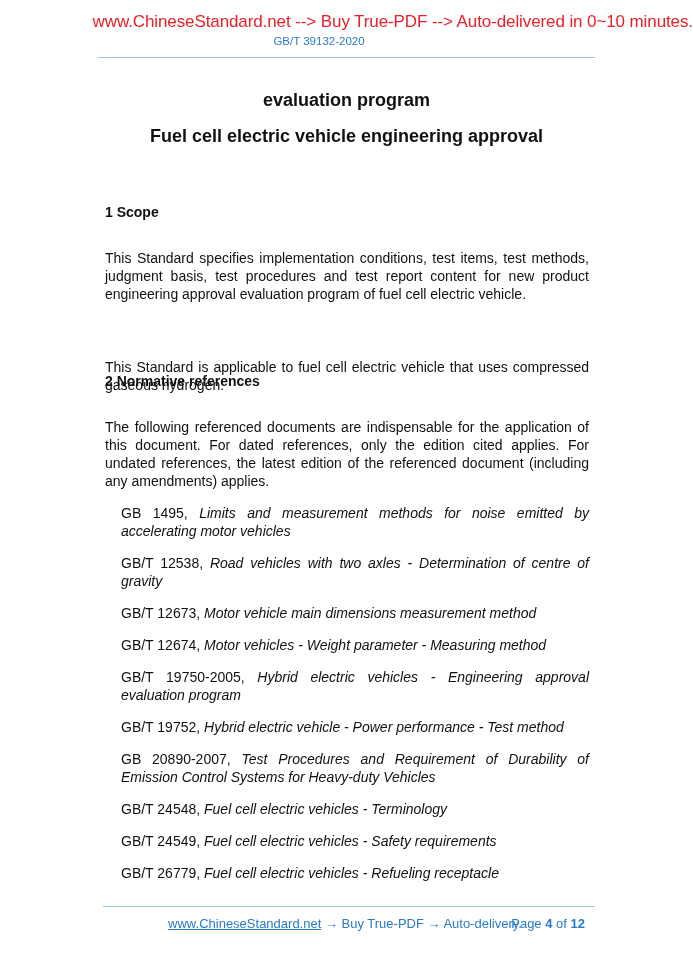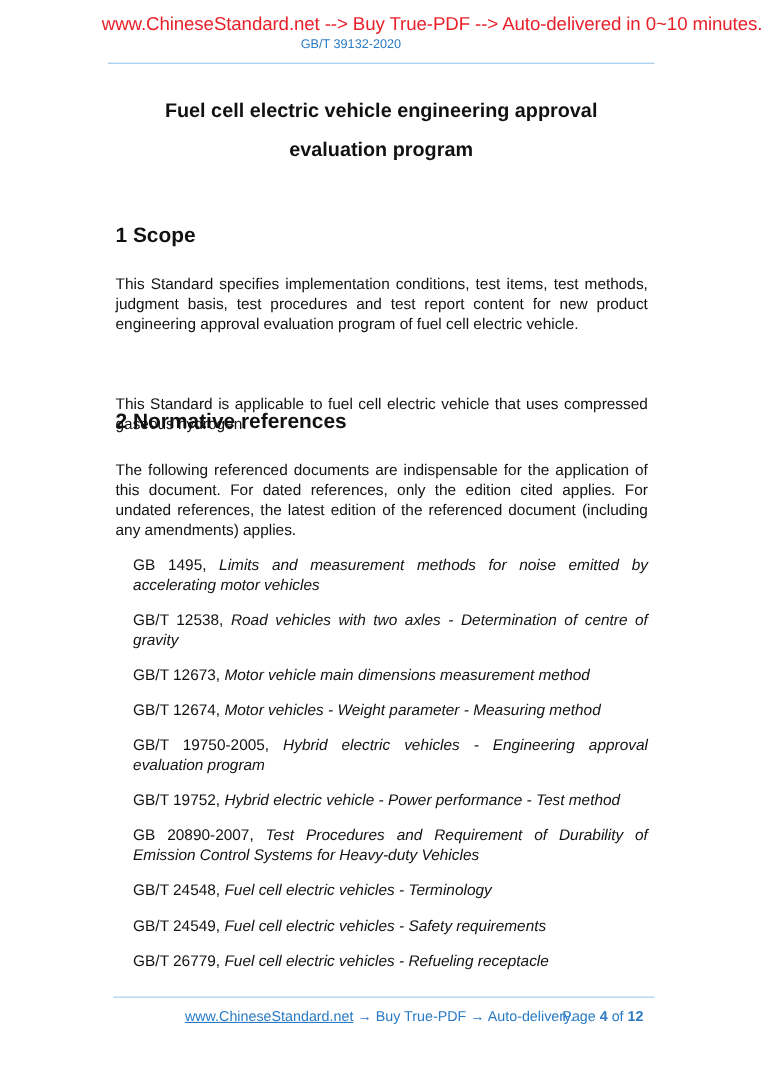--- a/index.html
+++ b/index.html
@@ -19,21 +19,21 @@
       position: absolute; top: 57px; left: 98px; width: 497px; height: 1px;
       background: #9cc8ea;
     }
     .doc-title {
       position: absolute; top: 82px; left: 98px; width: 497px; text-align: center;
       font-weight: bold; font-size: 18px; line-height: 36px; color: #111;
     }
     .content {
       position: absolute; left: 105px; width: 484px; font-size: 14px; line-height: 18px;
     }
-    .h1 { font-weight: bold; font-size: 19px; position: absolute; left: 105px; }
+    .h1 { font-weight: bold; font-size: 14px; position: absolute; left: 105px; }
     .para { text-align: justify; text-align-last: left; margin: 0; }
     .ref {
       position: absolute; left: 121px; width: 468px; font-size: 14px; line-height: 18px;
       text-align: justify; text-align-last: left;
     }
     .ref .ref-title { font-style: italic; }
     .hr-bottom {
       position: absolute; top: 906px; left: 103px; width: 492px; height: 1px;
       background: #9cc8ea;
     }
@@ -47,22 +47,22 @@
     .footer .page b { font-weight: bold; }
   </style>
 </head>
 <body>
 
 <div class="banner">www.ChineseStandard.net --&gt; Buy True-PDF --&gt; Auto-delivered in 0~10 minutes.</div>
 <div class="std-code">GB/T 39132-2020</div>
 <div class="hr-top"></div>
 
 <div class="doc-title">
+  <div>evaluation program</div>
   <div>Fuel cell electric vehicle engineering approval</div>
-  <div>evaluation program</div>
 </div>
 
 <div class="h1" style="top:204px;">1 Scope</div>
 
 <div class="content" style="top:249px;">
   <p class="para">This Standard specifies implementation conditions, test items, test methods, judgment basis, test procedures and test report content for new product engineering approval evaluation program of fuel cell electric vehicle.</p>
 </div>
 <div class="content" style="top:317px;margin-top:41px;">
   <p class="para">This Standard is applicable to fuel cell electric vehicle that uses compressed gaseous hydrogen.</p>
 </div>

